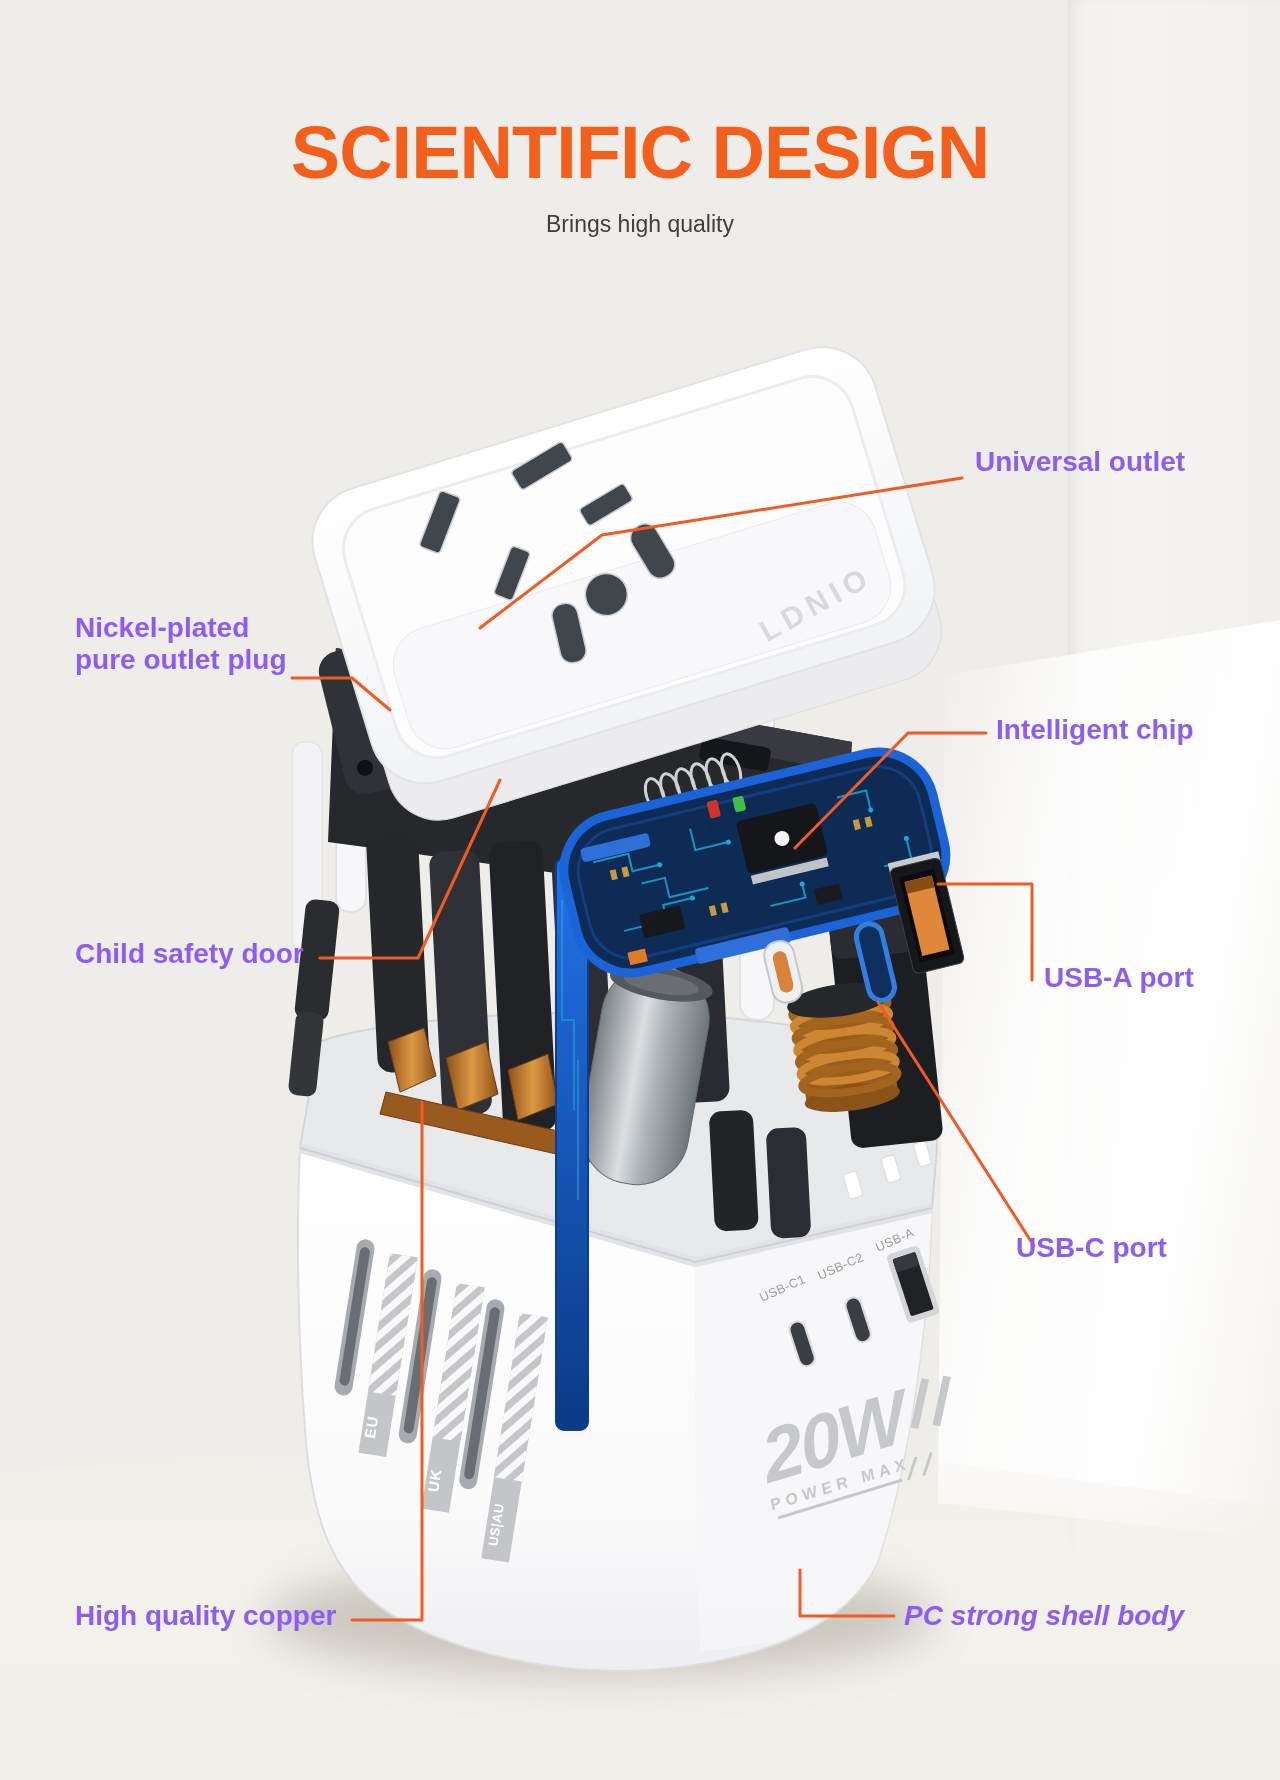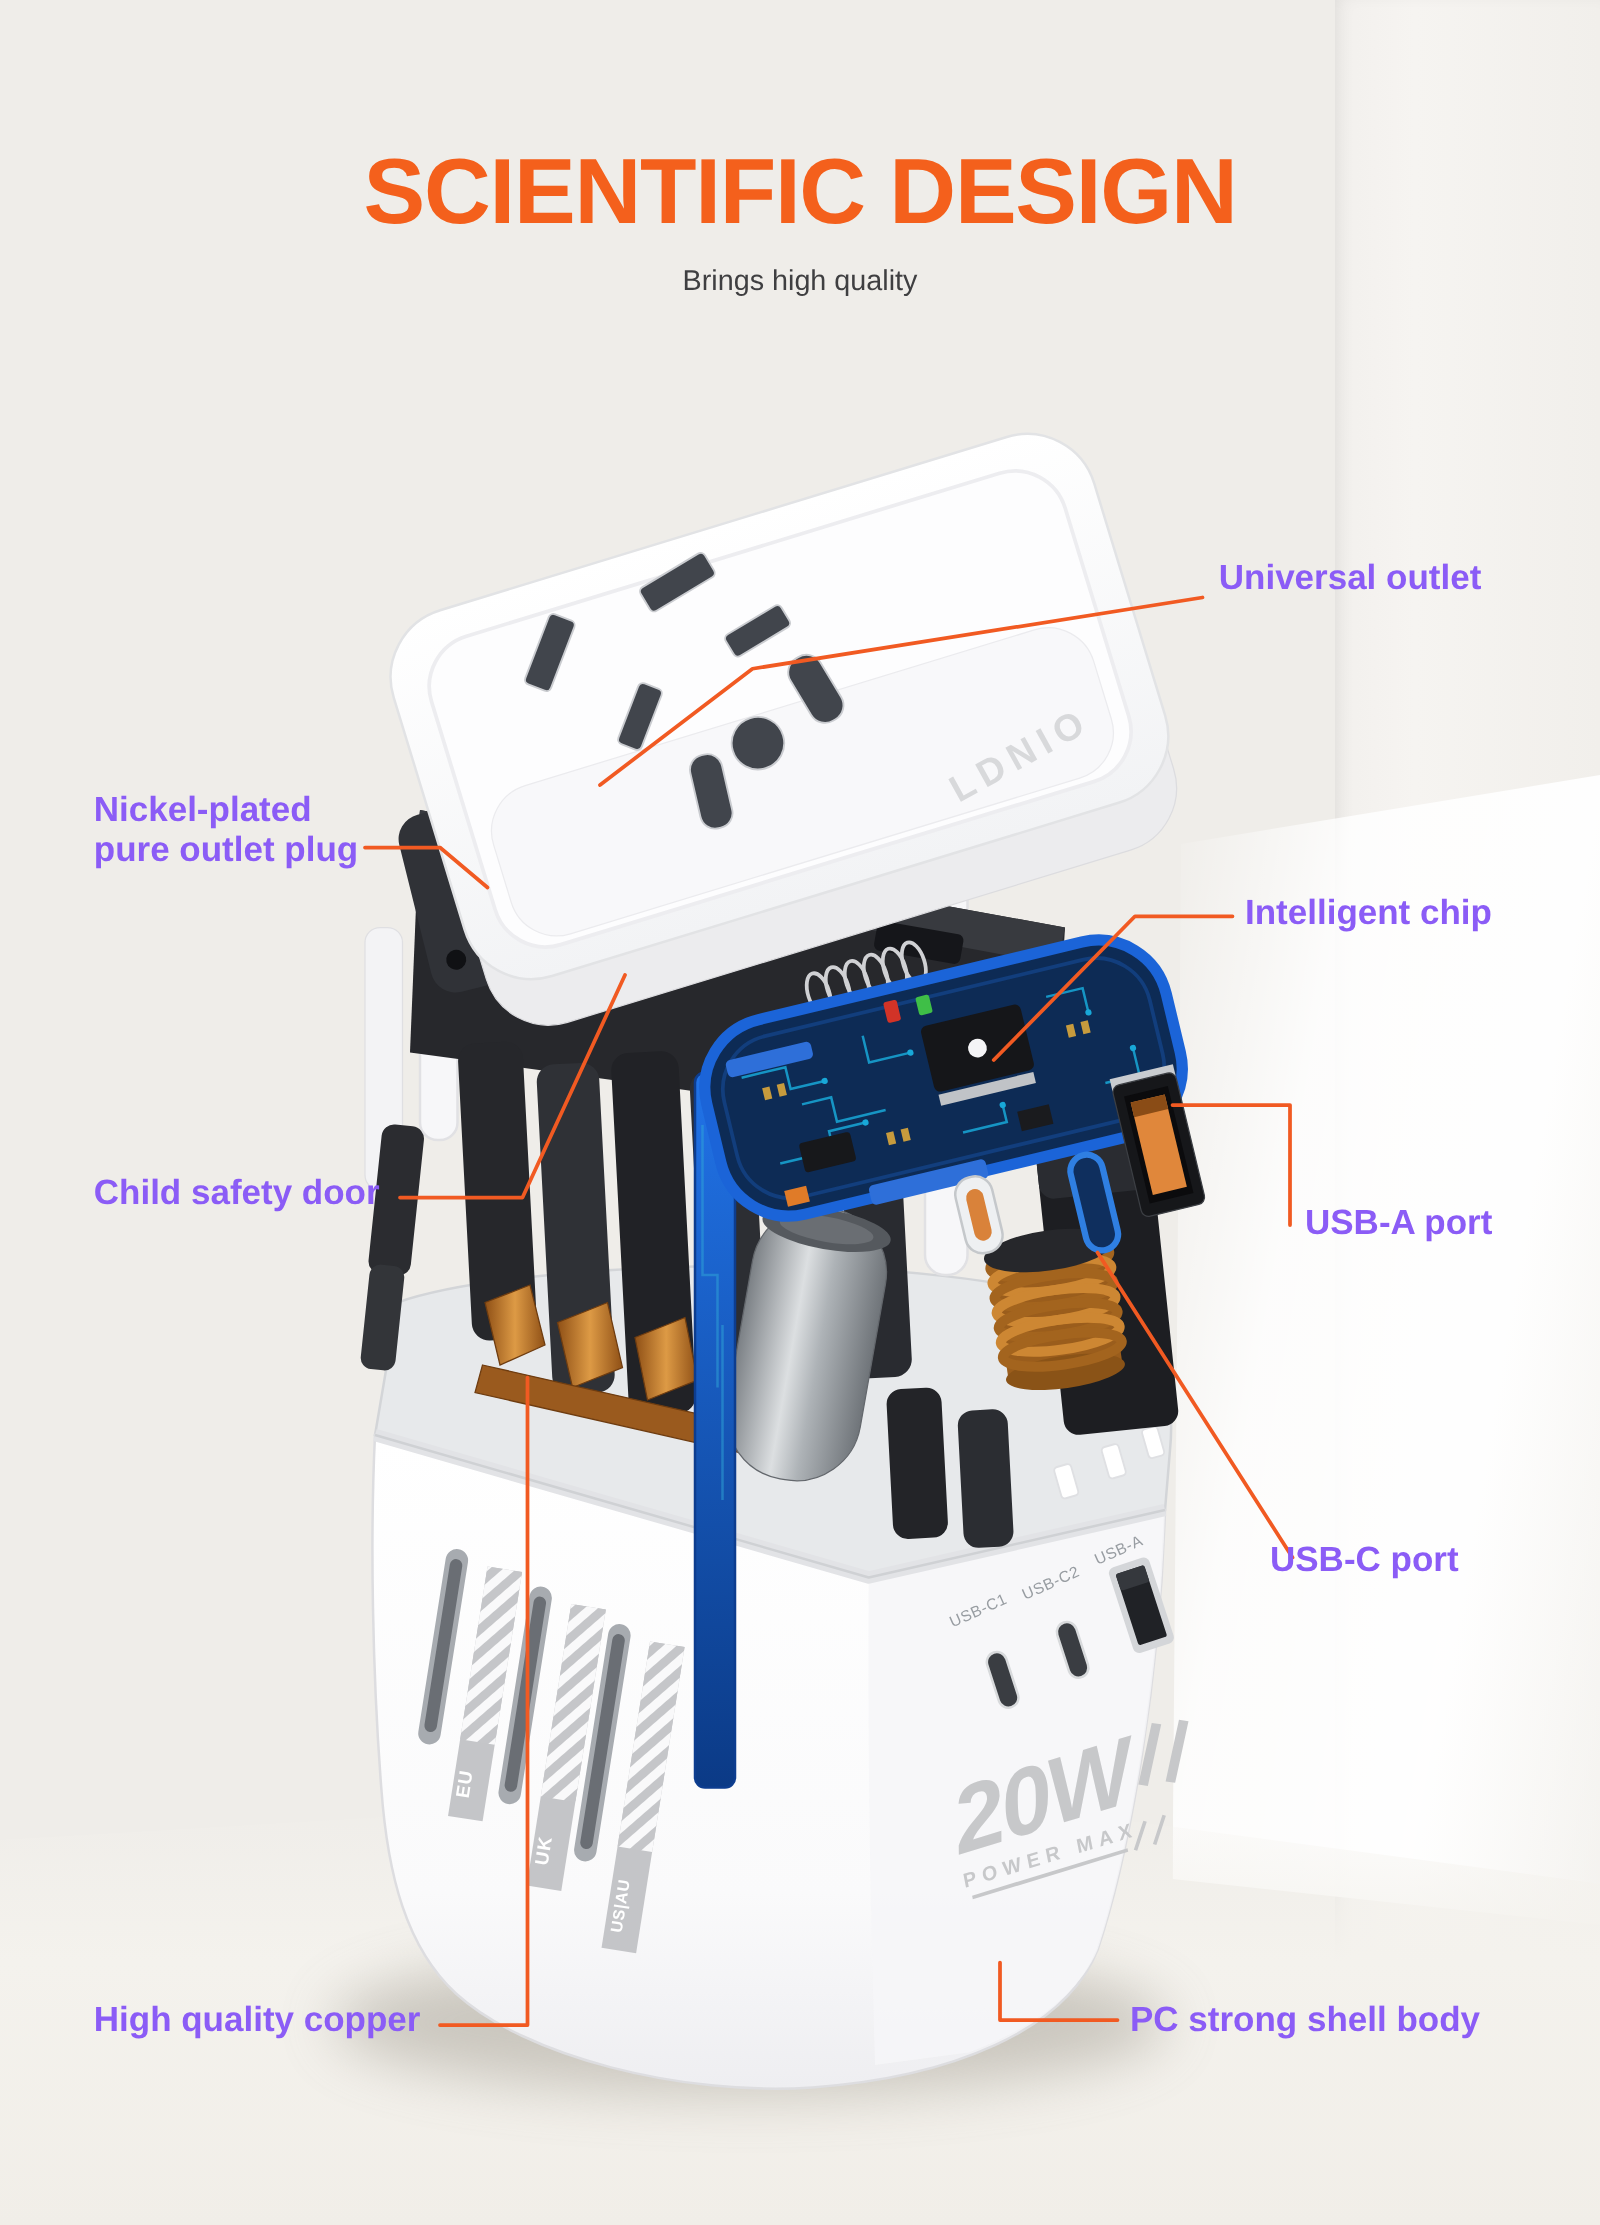--- a/index.html
+++ b/index.html
@@ -344,21 +344,21 @@
 
   <div class="header">
     <div class="title">SCIENTIFIC DESIGN</div>
     <div class="subtitle">Brings high quality</div>
   </div>
 
   <div class="callout" style="left:975px;top:446px;">
     <span>Universal outlet</span>
   </div>
 
-  <div class="callout" style="left:75px;top:632px;">
+  <div class="callout" style="left:75px;top:612px;">
     <div>Nickel-plated</div>
     <div>pure outlet plug</div>
   </div>
 
   <div class="callout" style="left:996px;top:714px;">
     <span>Intelligent chip</span>
   </div>
 
   <div class="callout" style="left:75px;top:938px;">
     <span>Child safety door</span>
@@ -369,17 +369,17 @@
   </div>
 
   <div class="callout" style="left:1016px;top:1232px;">
     <span>USB-C port</span>
   </div>
 
   <div class="callout" style="left:75px;top:1600px;">
     <span>High quality copper</span>
   </div>
 
-  <div class="callout" style="left:904px;top:1600px;">
+  <div class="callout" style="left:904px;top:1600px;font-style:italic;">
     <span>PC strong shell body</span>
   </div>
 
 </div>
 
 </body></html>

